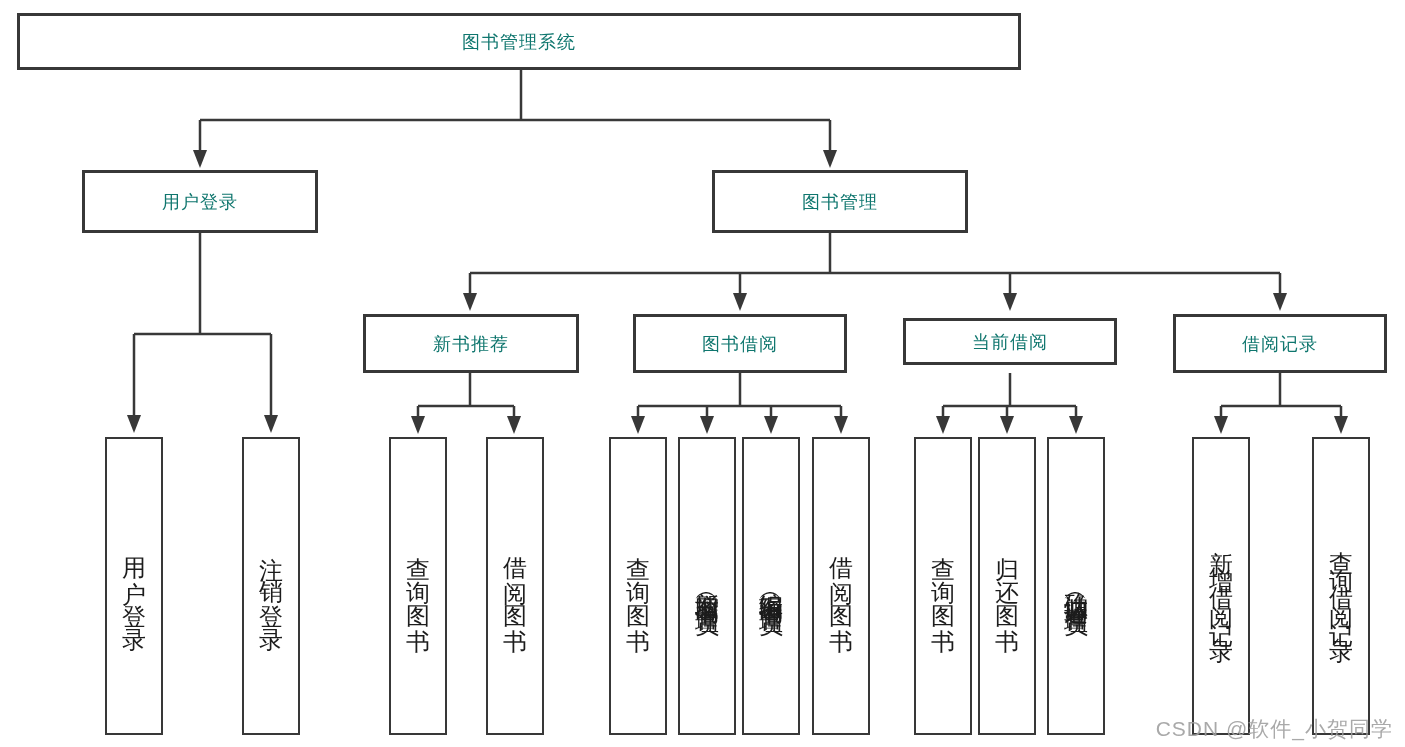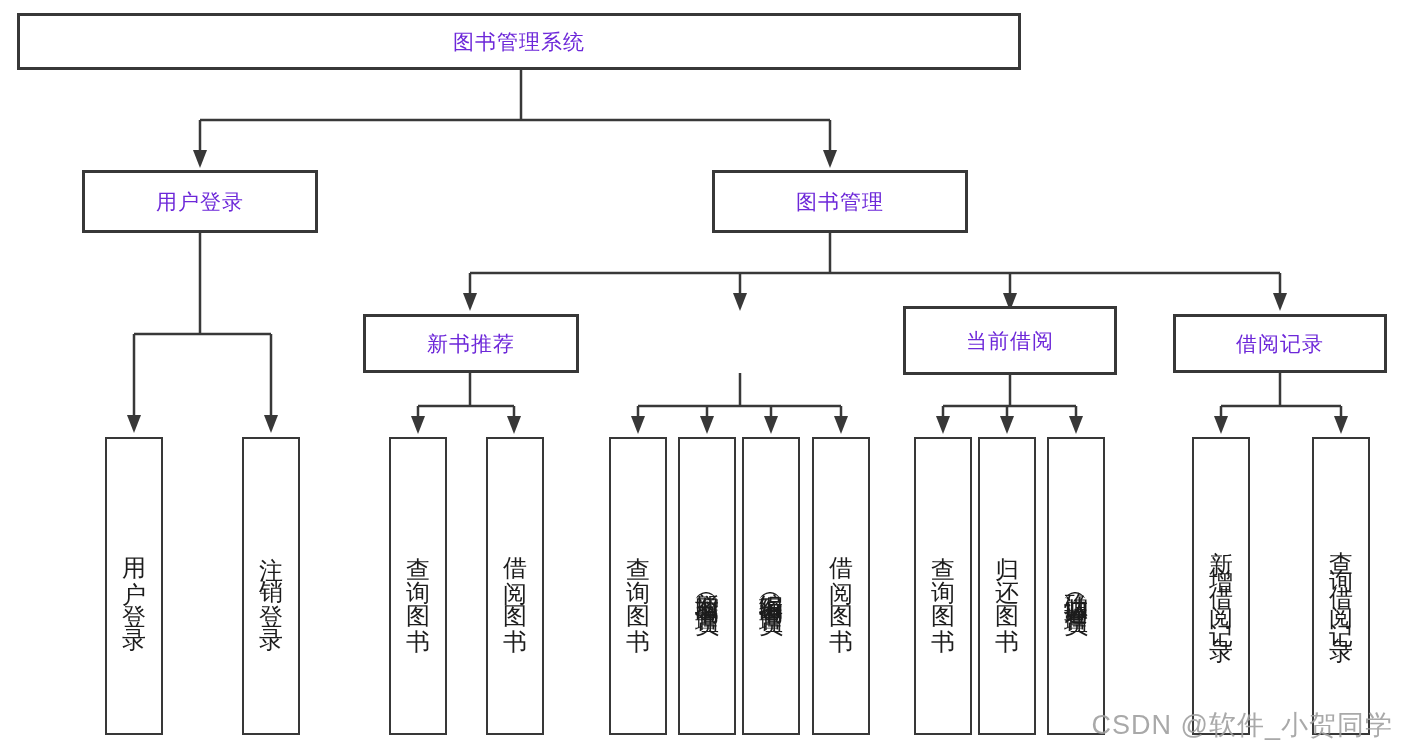--- a/index.html
+++ b/index.html
@@ -26,41 +26,41 @@
     align-items: center;
     justify-content: center;
   }
   .box.leaf {
     border-width: 2px;
     top: 437px;
     width: 58px;
     height: 298px;
   }
   .hlabel {
-    color: #6d28d9;
-    font-size: 21px;
+    color: #0f766e;
+    font-size: 18px;
     letter-spacing: 1px;
     white-space: nowrap;
   }
   .vlabel {
     color: #1c1c1c;
     font-size: 24px;
     writing-mode: vertical-rl;
     text-orientation: mixed;
     white-space: nowrap;
     line-height: 1;
   }
   .gap-wide  { letter-spacing: 24px; }
   .gap-med   { letter-spacing: 18px; }
   .gap-tight { letter-spacing: 3px; }
   .watermark {
     position: absolute;
     right: 12px;
     bottom: 4px;
-    font-size: 27px;
+    font-size: 21px;
     color: #a0a0a0;
     opacity: 0.9;
     letter-spacing: 1px;
     white-space: nowrap;
     z-index: 5;
   }
 </style>
 </head>
 <body>
 
@@ -106,21 +106,24 @@
   <div class="box" style="left:82px; top:170px; width:236px; height:63px">
     <span class="hlabel">用户登录</span>
   </div>
   <div class="box" style="left:712px; top:170px; width:256px; height:63px">
     <span class="hlabel">图书管理</span>
   </div>
 
   <div class="box" style="left:363px; top:314px; width:216px; height:59px">
     <span class="hlabel">新书推荐</span>
   </div>
-  <div class="box" style="left:903px; top:306px; width:214px; height:69px">
+  <div class="box" style="left:633px; top:314px; width:214px; height:59px">
+    <span class="hlabel">图书借阅</span>
+  </div>
+  <div class="box" style="left:903px; top:318px; width:214px; height:47px">
     <span class="hlabel">当前借阅</span>
   </div>
   <div class="box" style="left:1173px; top:314px; width:214px; height:59px">
     <span class="hlabel">借阅记录</span>
   </div>
 
   <div class="box leaf" style="left:105px">
     <span class="vlabel gap-wide">用户登录</span>
   </div>
   <div class="box leaf" style="left:242px">

